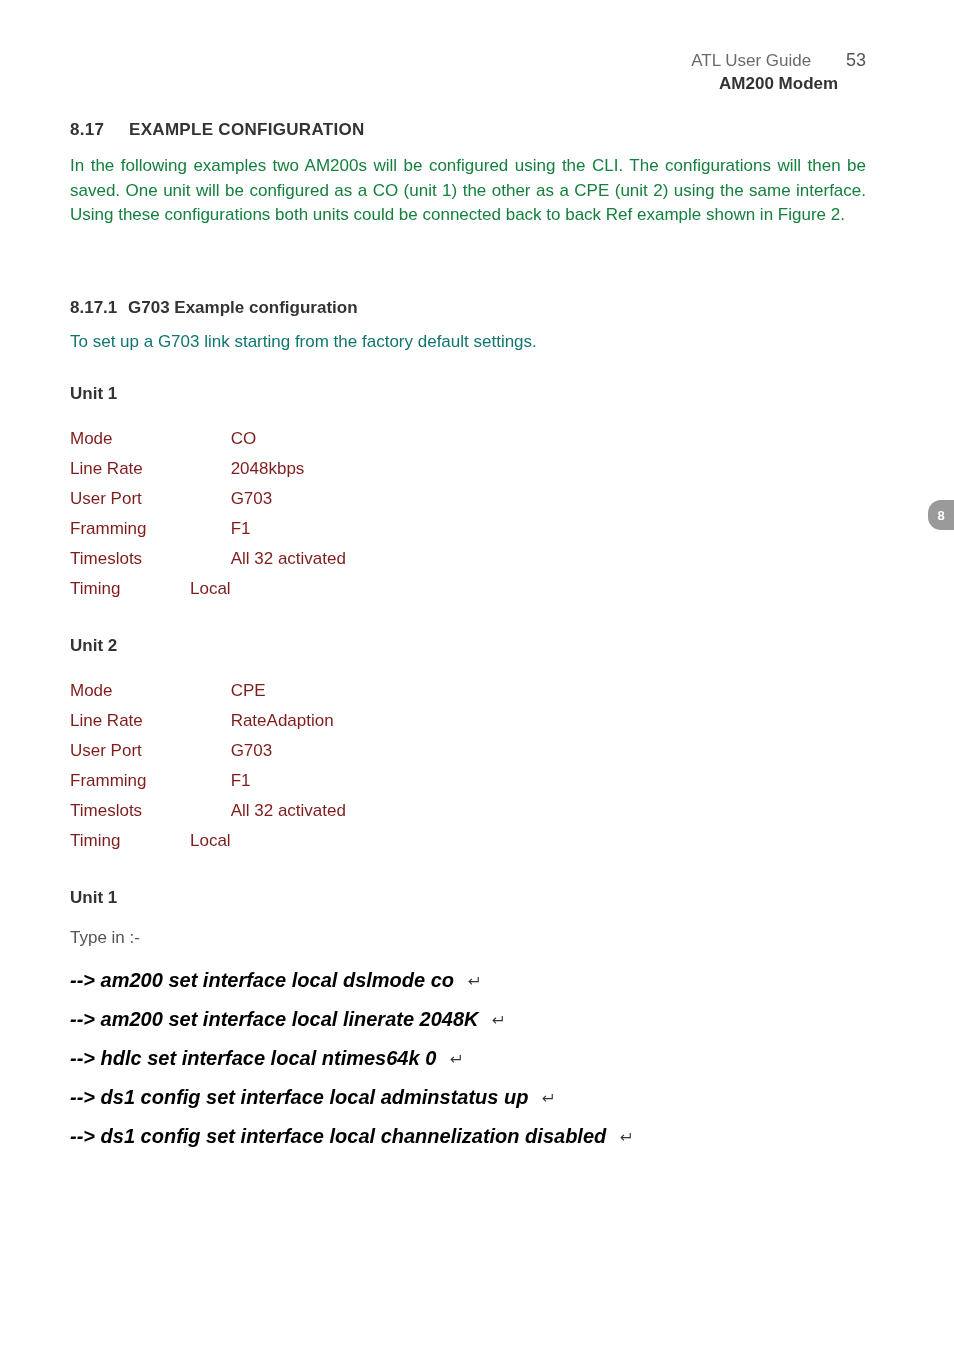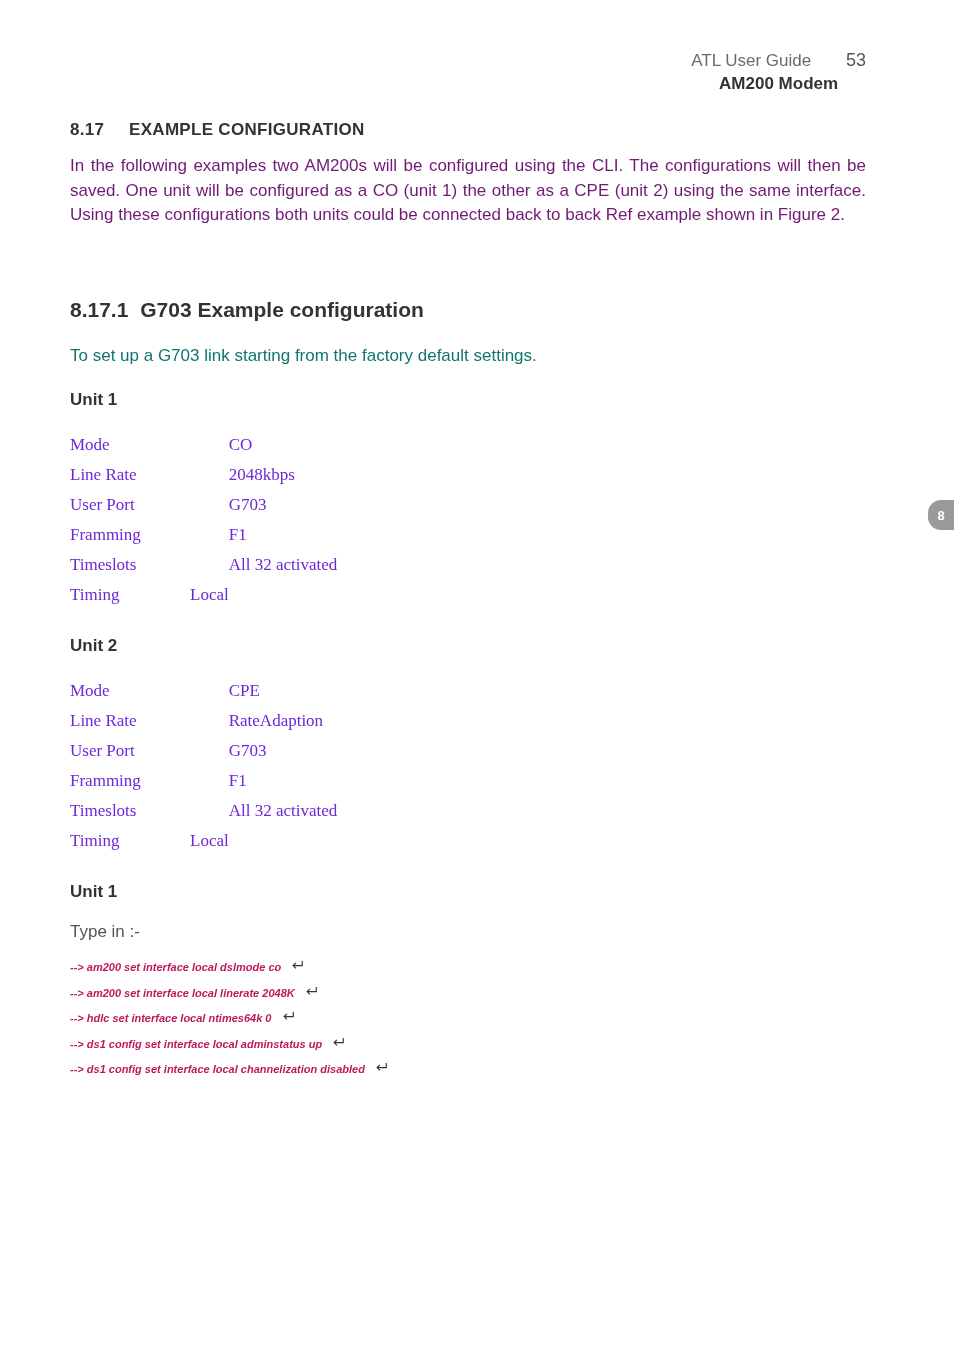--- a/index.html
+++ b/index.html
@@ -5,32 +5,32 @@
   * { margin: 0; padding: 0; box-sizing: border-box; }
   html, body { width: 954px; height: 1351px; background: #ffffff; font-family: "Segoe UI", "Helvetica Neue", Arial, sans-serif; color: #4a4a4a; position: relative; }
   .page { position: relative; width: 954px; height: 986px; padding: 50px 88px 50px 70px; }
   .header-right { position: absolute; top: 48px; right: 88px; text-align: right; line-height: 1.35; }
   .header-right .line1 { font-size: 17px; color: #6a6a6a; font-weight: 300; }
   .header-right .pagenum { display: inline-block; margin-left: 30px; color: #555; font-size: 18px; }
   .header-right .line2 { font-size: 17px; font-weight: 700; color: #333; text-align: center; }
   .content { margin-top: 70px; }
   .h2 { font-size: 17px; font-weight: 700; color: #333; letter-spacing: 0.3px; margin-bottom: 14px; }
   .h2 .secnum { display: inline-block; width: 54px; }
-  .para { font-size: 17px; color: #701a75; line-height: 1.45; text-align: justify; margin-bottom: 10px; font-weight: 300; margin-top: 7px; }
-  .h3 { font-size: 21px; font-weight: 700; color: #333; margin-top: 70px; margin-bottom: 24px; }
+  .para { font-size: 17px; color: #15803d; line-height: 1.45; text-align: justify; margin-bottom: 10px; font-weight: 300; margin-top: 7px; }
+  .h3 { font-size: 17px; font-weight: 700; color: #333; margin-top: 70px; margin-bottom: 14px; }
   .h3 .secnum { display: inline-block; margin-right: 6px; }
   .setup-para { font-size: 17px; color: #0f766e; font-weight: 300; margin-bottom: 24px; }
-  .unit-h { font-size: 17px; font-weight: 700; color: #333; margin-top: 24px; margin-bottom: 20px; }
-  table.params { border-collapse: collapse; font-size: 17px; color: #6d28d9; font-weight: 300; margin-bottom: 26px; font-family: Liberation Serif, serif; }
+  .unit-h { font-size: 17px; font-weight: 700; color: #333; margin-top: 32px; margin-bottom: 20px; }
+  table.params { border-collapse: collapse; font-size: 17px; color: #7f1d1d; font-weight: 300; margin-bottom: 26px; }
   table.params td { padding: 5px 0; vertical-align: top; }
   table.params td.k { width: 120px; }
   table.params td.m { width: 20px; }
   table.params td.v { }
   .typein { font-size: 17px; color: #555; font-weight: 300; margin: 20px 0 16px 0; }
-  .cmd { font-size: 11px; font-weight: 700; font-style: italic; color: #be185d; margin: 6px 0; line-height: 1.6; }
+  .cmd { font-size: 20px; font-weight: 700; font-style: italic; color: #000000; margin: 6px 0; line-height: 1.6; }
   .enter-icon { display: inline-block; vertical-align: -1px; margin-left: 6px; }
   .enter-icon svg { width: 14px; height: 14px; }
   .side-tab { position: absolute; right: 0; top: 500px; width: 26px; height: 30px; background: #9a9a9a; border-radius: 13px 0 0 13px; color: #fff; font-size: 13px; font-weight: 700; display: flex; align-items: center; justify-content: center; }
 </style>
 </head>
 <body>
 
 <div class="page">
 
   <div class="header-right">

